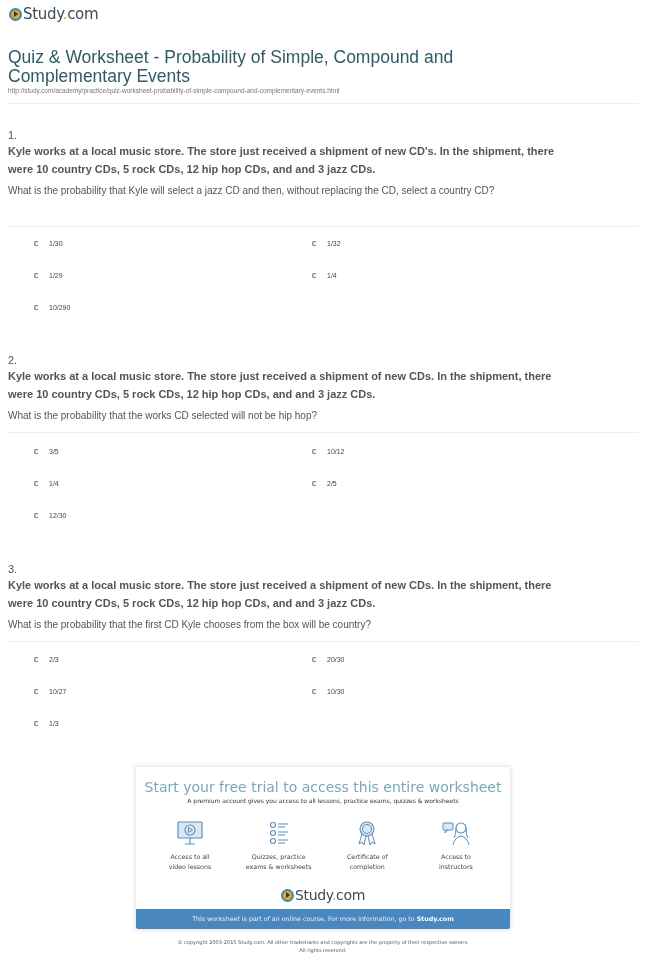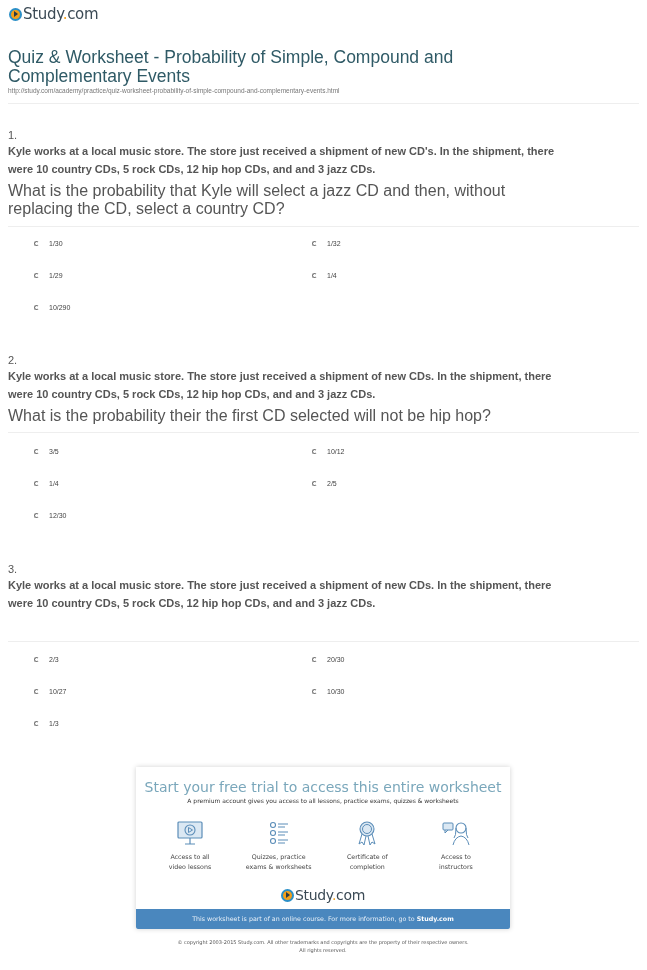--- a/index.html
+++ b/index.html
@@ -12,21 +12,21 @@
     .logo-text { font-family: "DejaVu Sans", sans-serif; font-size: 15px; color: #3b4a55; margin-left: 1px; letter-spacing: -0.3px; }
     .logo-text .dot { color: #f4a019; }
 
     .title { position: absolute; left: 8px; top: 48px; width: 470px; font-size: 17.5px; font-weight: normal; color: #2f5a66; line-height: 19px; }
     .url { position: absolute; left: 8px; top: 87px; font-size: 6.5px; color: #777; }
     .hr { position: absolute; left: 8px; width: 631px; height: 1px; background: #eeeeee; }
 
     .q { position: absolute; left: 8px; width: 560px; }
     .q-num { font-size: 11px; color: #555; line-height: 14px; }
     .q-stem { font-size: 11px; color: #555; line-height: 18px; font-weight: bold; }
-    .q-prompt { font-size: 16px; color: #555; line-height: 18px; margin-top: 4px; }
+    .q-prompt { font-size: 10px; color: #555; line-height: 18px; margin-top: 4px; }
 
     .opt { position: absolute; display: flex; align-items: center; }
     .radio { width: 5px; height: 5px; border-radius: 50%; border: 1.3px solid #777; border-right-color: transparent; margin-right: 10px; }
     .opt-label { font-size: 7px; color: #444; }
 
     .promo { position: absolute; left: 136px; top: 767px; width: 374px; height: 162px; background: #fff; box-shadow: 0 0 5px rgba(0,0,0,0.18); }
     .promo-head { position: absolute; top: 12px; width: 100%; text-align: center; font-family: "DejaVu Sans", sans-serif; font-size: 14px; color: #7aa7bb; }
     .promo-sub { position: absolute; top: 30px; width: 100%; text-align: center; font-family: "DejaVu Sans", sans-serif; font-size: 6px; color: #333; }
     .features { position: absolute; top: 53px; left: 14px; width: 346px; display: flex; justify-content: space-between; }
     .feature { width: 80px; text-align: center; }
@@ -74,21 +74,21 @@
     <span class="opt-label">1/4</span>
   </div>
 <div class="opt" style="left:34px;top:304px">
     <span class="radio"></span>
     <span class="opt-label">10/290</span>
   </div>
 
 <div class="q" style="top:353px">
   <div class="q-num">2.</div>
   <div class="q-stem">Kyle works at a local music store. The store just received a shipment of new CDs. In the shipment, there were 10 country CDs, 5 rock CDs, 12 hip hop CDs, and and 3 jazz CDs.</div>
-  <div class="q-prompt">What is the probability their the first CD selected will not be hip hop?</div>
+  <div class="q-prompt">What is the probability that the works CD selected will not be hip hop?</div>
 </div>
 <div class="hr" style="top:432px"></div>
 <div class="opt" style="left:34px;top:448px">
     <span class="radio"></span>
     <span class="opt-label">3/5</span>
   </div>
 <div class="opt" style="left:312px;top:448px">
     <span class="radio"></span>
     <span class="opt-label">10/12</span>
   </div>
@@ -101,20 +101,21 @@
     <span class="opt-label">2/5</span>
   </div>
 <div class="opt" style="left:34px;top:512px">
     <span class="radio"></span>
     <span class="opt-label">12/30</span>
   </div>
 
 <div class="q" style="top:562px">
   <div class="q-num">3.</div>
   <div class="q-stem">Kyle works at a local music store. The store just received a shipment of new CDs. In the shipment, there were 10 country CDs, 5 rock CDs, 12 hip hop CDs, and and 3 jazz CDs.</div>
+  <div class="q-prompt">What is the probability that the first CD Kyle chooses from the box will be country?</div>
 </div>
 <div class="hr" style="top:641px"></div>
 <div class="opt" style="left:34px;top:656px">
     <span class="radio"></span>
     <span class="opt-label">2/3</span>
   </div>
 <div class="opt" style="left:312px;top:656px">
     <span class="radio"></span>
     <span class="opt-label">20/30</span>
   </div>

